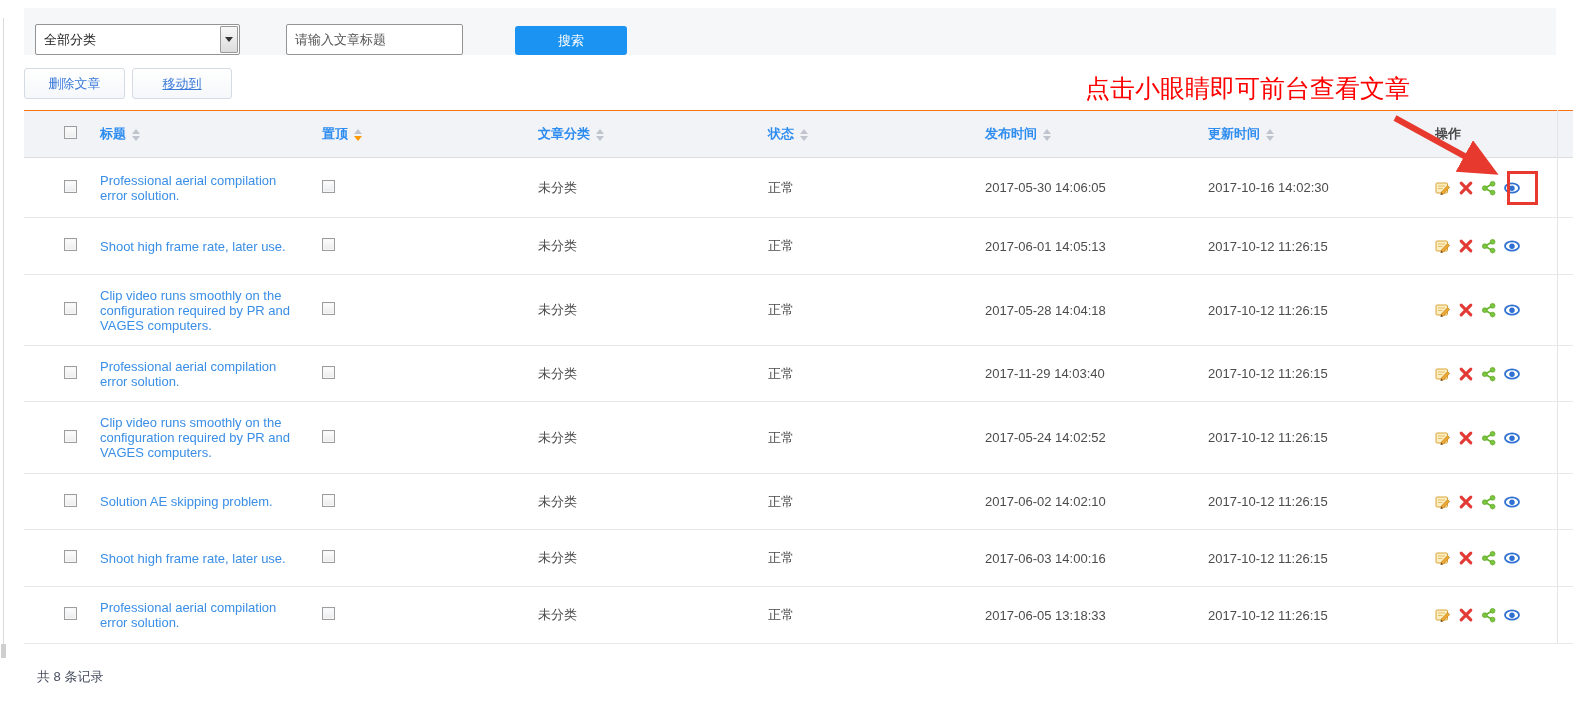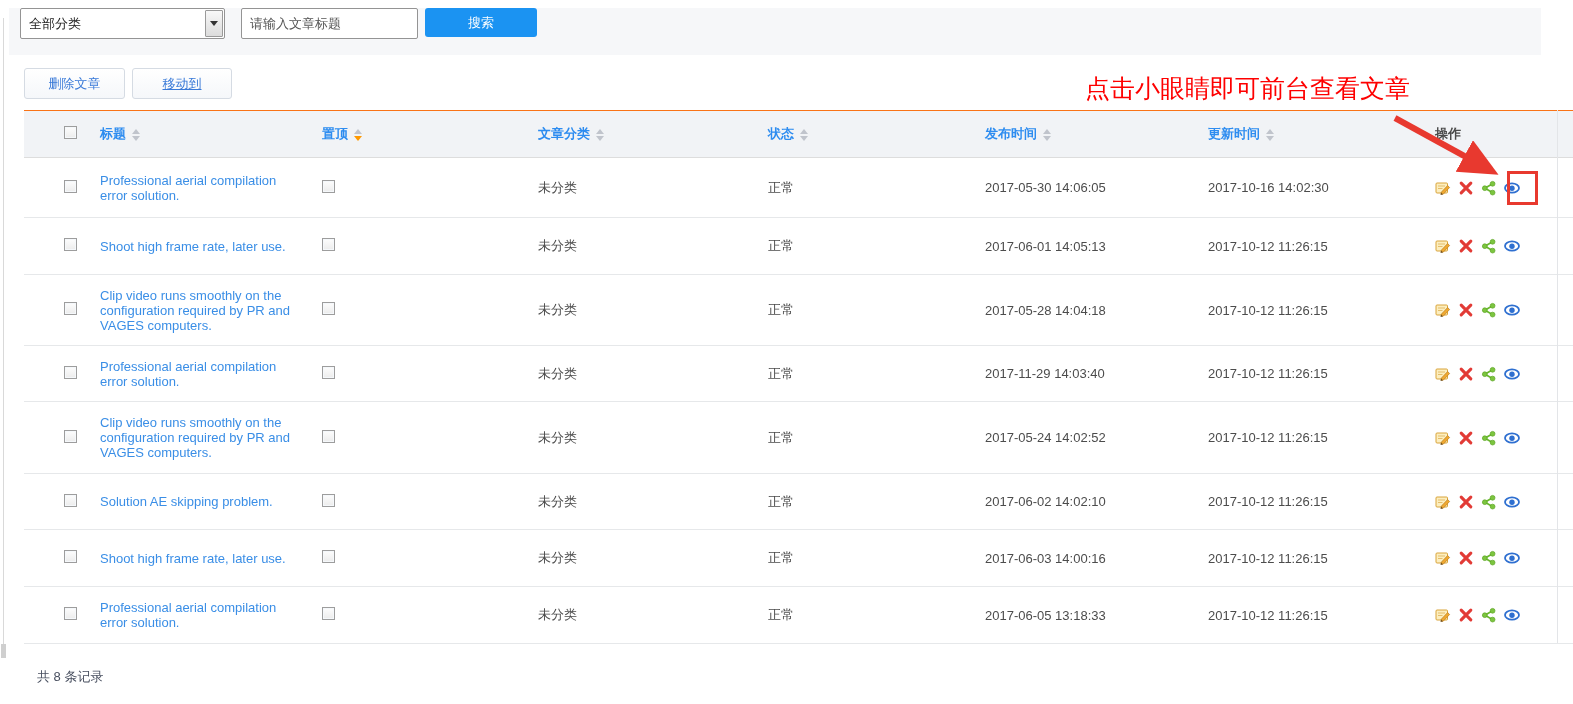--- a/index.html
+++ b/index.html
@@ -5,22 +5,22 @@
   * { margin:0; padding:0; box-sizing:border-box; }
   html,body { width:1573px; height:704px; background:#fff; overflow:hidden;
     font-family:"Liberation Sans","DejaVu Sans",sans-serif; font-size:13px; color:#4c4c4c; }
   .page { position:relative; width:1573px; height:704px; }
 
   
   .left-edge { position:absolute; left:3px; top:18px; width:1px; height:632px; background:#d9d9d9; }
   .left-nub  { position:absolute; left:1px; top:644px; width:5px; height:14px; background:#cfcfcf; }
 
   
-  .filter-strip { position:absolute; left:9px; top:8px; width:1532px; height:47px;
-    background:#f6f7f9; display:flex; align-items:flex-start; }
+  .filter-strip { position:absolute; left:24px; top:8px; width:1532px; height:47px;
+    background:#f6f7f9; display:flex; align-items:flex-end;gap:45px; }
   .sel { position:relative; height:31px; background:#fff; border:1px solid #949494;
     border-radius:2px; display:flex; align-items:center; padding-left:8px; color:#222; cursor:default; }
   .sel .caret-box { position:absolute; right:1px; top:1px; bottom:1px; width:18px;
     background:linear-gradient(#f8f8f8,#dcdcdc); border:1px solid #9a9a9a; border-radius:1px;
     display:flex; align-items:center; justify-content:center; }
   .sel .caret { width:0; height:0; border-left:4px solid transparent; border-right:4px solid transparent;
     border-top:5px solid #333; }
   .txt-input { height:31px; border:1px solid #949494; border-radius:2px; padding:0 8px;
     font-family:inherit; font-size:13px; color:#222; outline:none; }
   .txt-input::placeholder { color:#555; opacity:1; }
@@ -76,21 +76,21 @@
   <div class="left-edge"></div>
   <div class="left-nub"></div>
 
   <div class="filter-strip">
     <div class="sel" style="width:205px; margin-left:11px;">
       <span>全部分类</span>
       <span class="caret-box">
           <span class="caret"></span>
         </span>
     </div>
-    <input class="txt-input" style="width: 177px; margin-left: 16px;" type="text" placeholder="请输入文章标题">
+    <input class="txt-input" style="width: 177px; margin-left: 1px;" type="text" placeholder="请输入文章标题">
     <button class="btn-search" style="margin-left:7px;">搜索</button>
   </div>
 
   <button class="toolbar-btn btn-delete">删除文章</button>
   <button class="toolbar-btn btn-move">移动到</button>
 
   <table class="grid">
     <colgroup>
       <col style="width:76px">
         <col style="width:222px">

